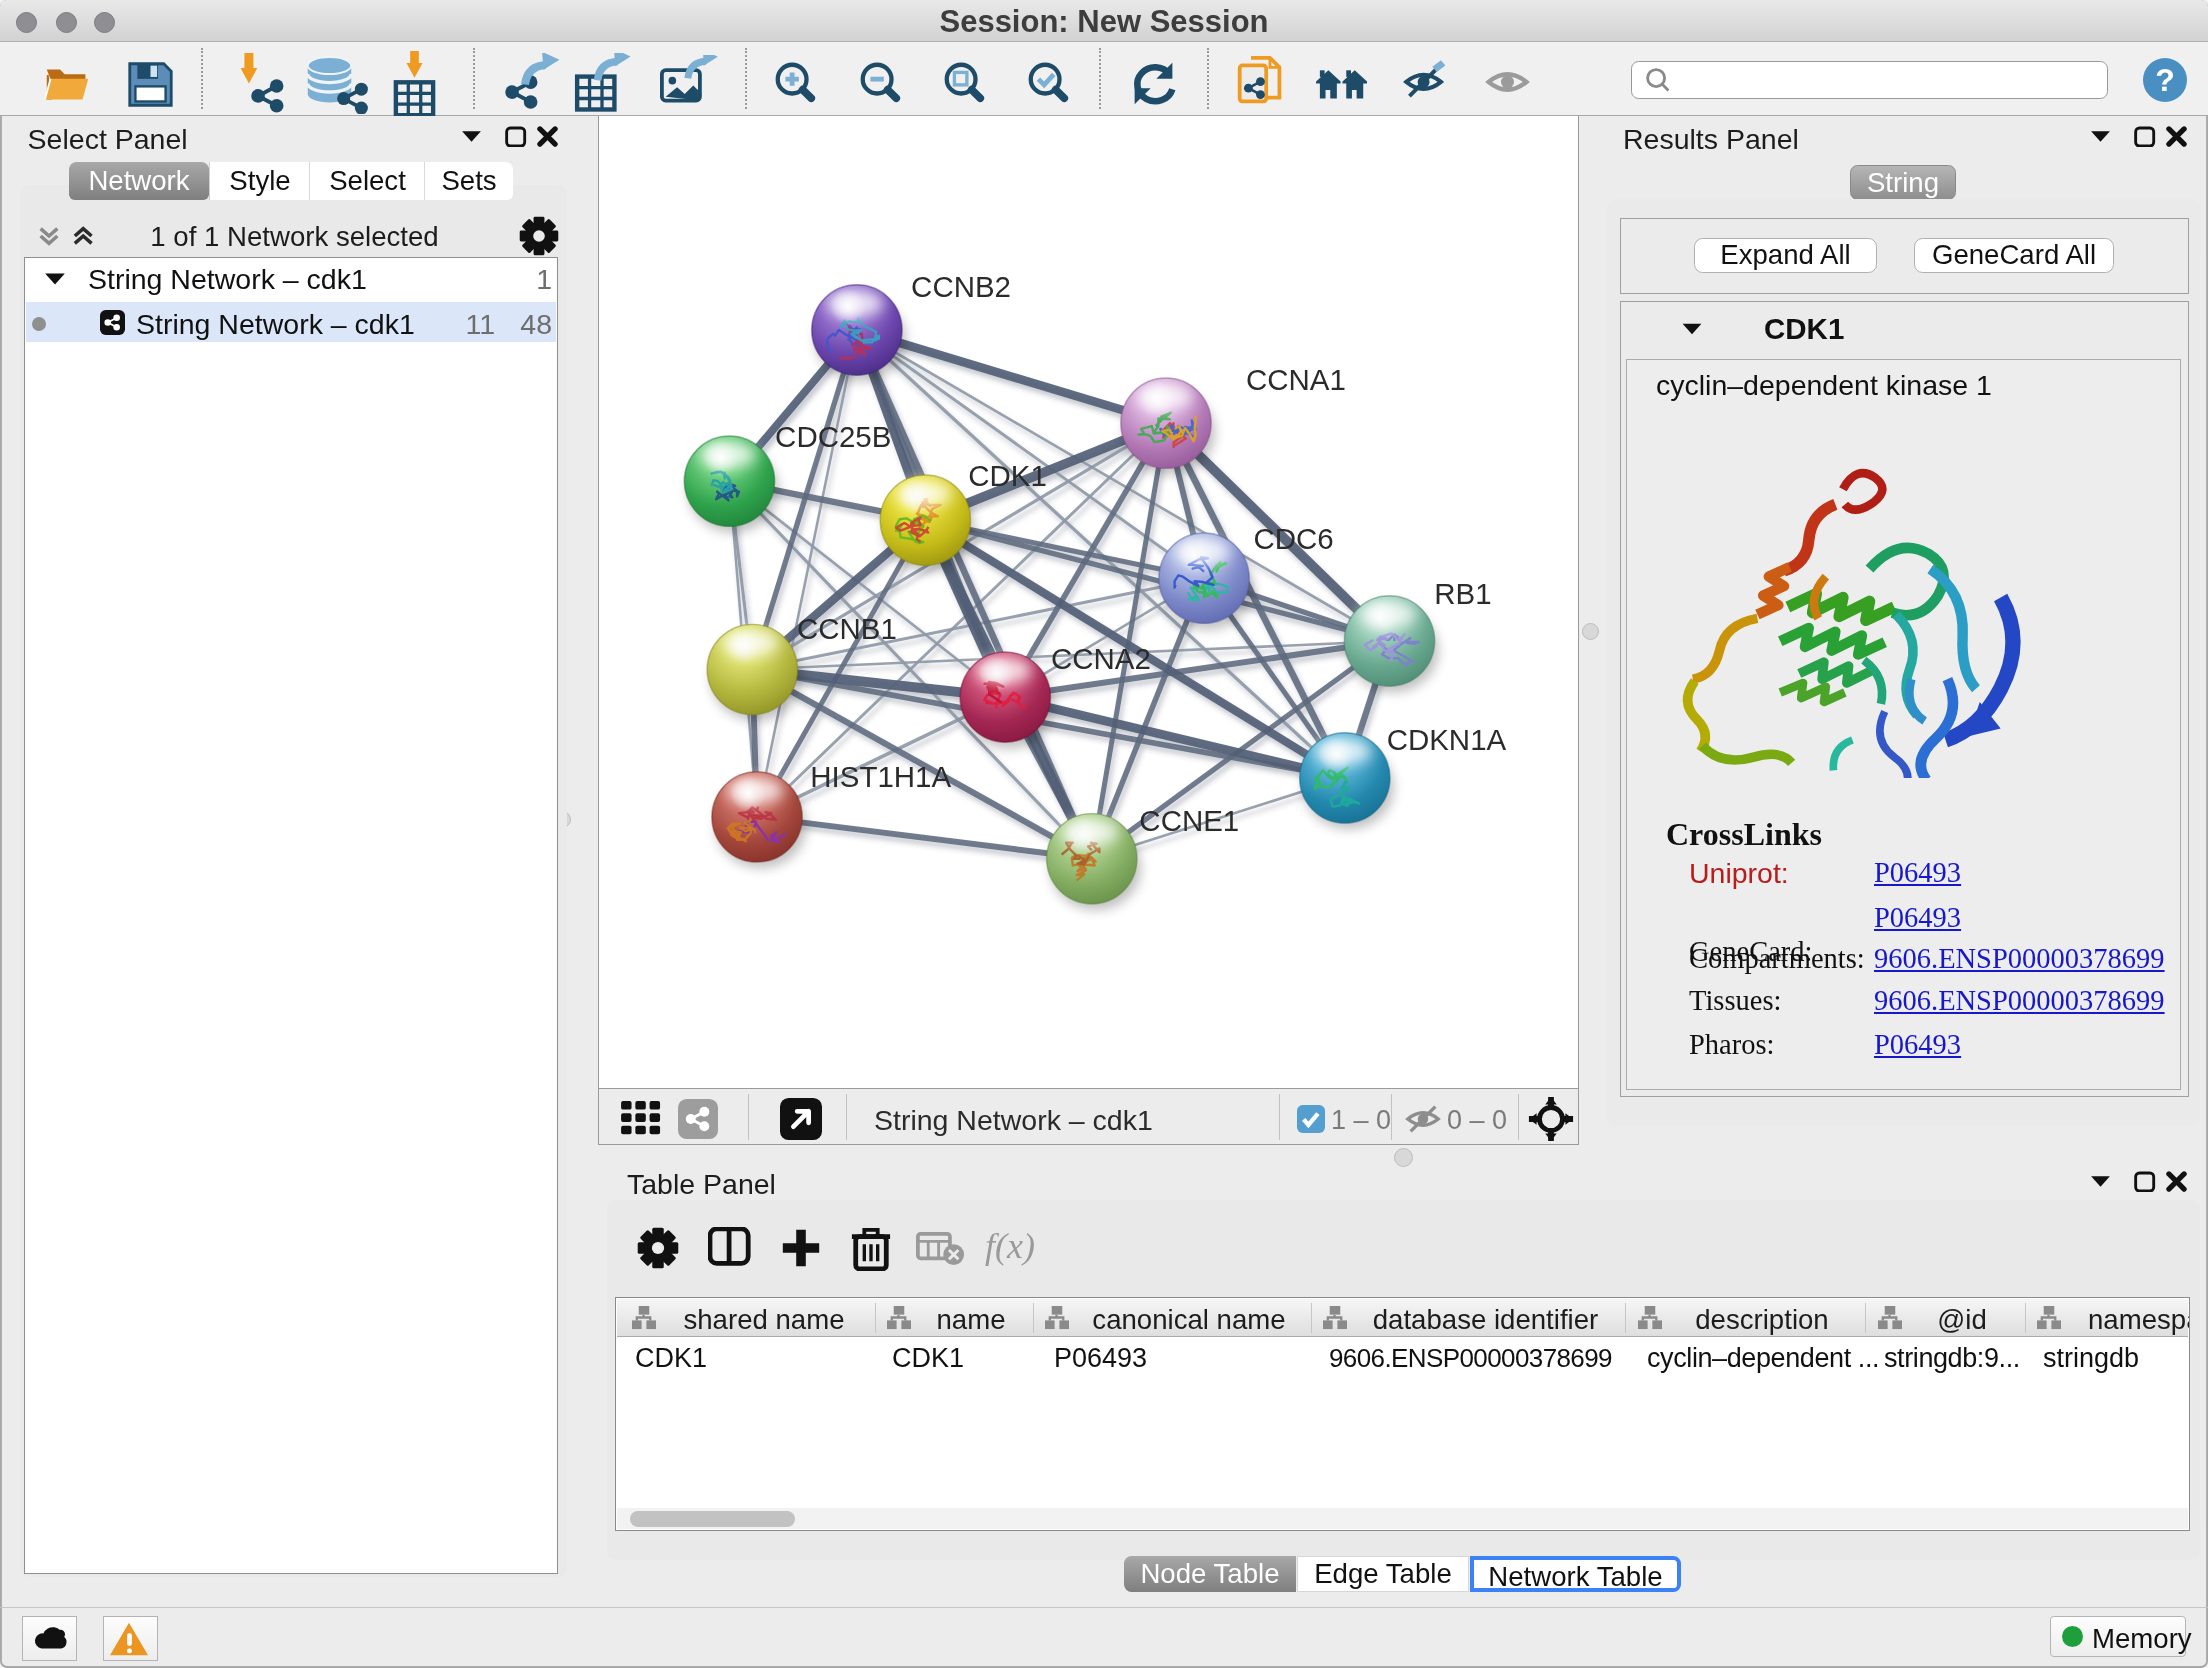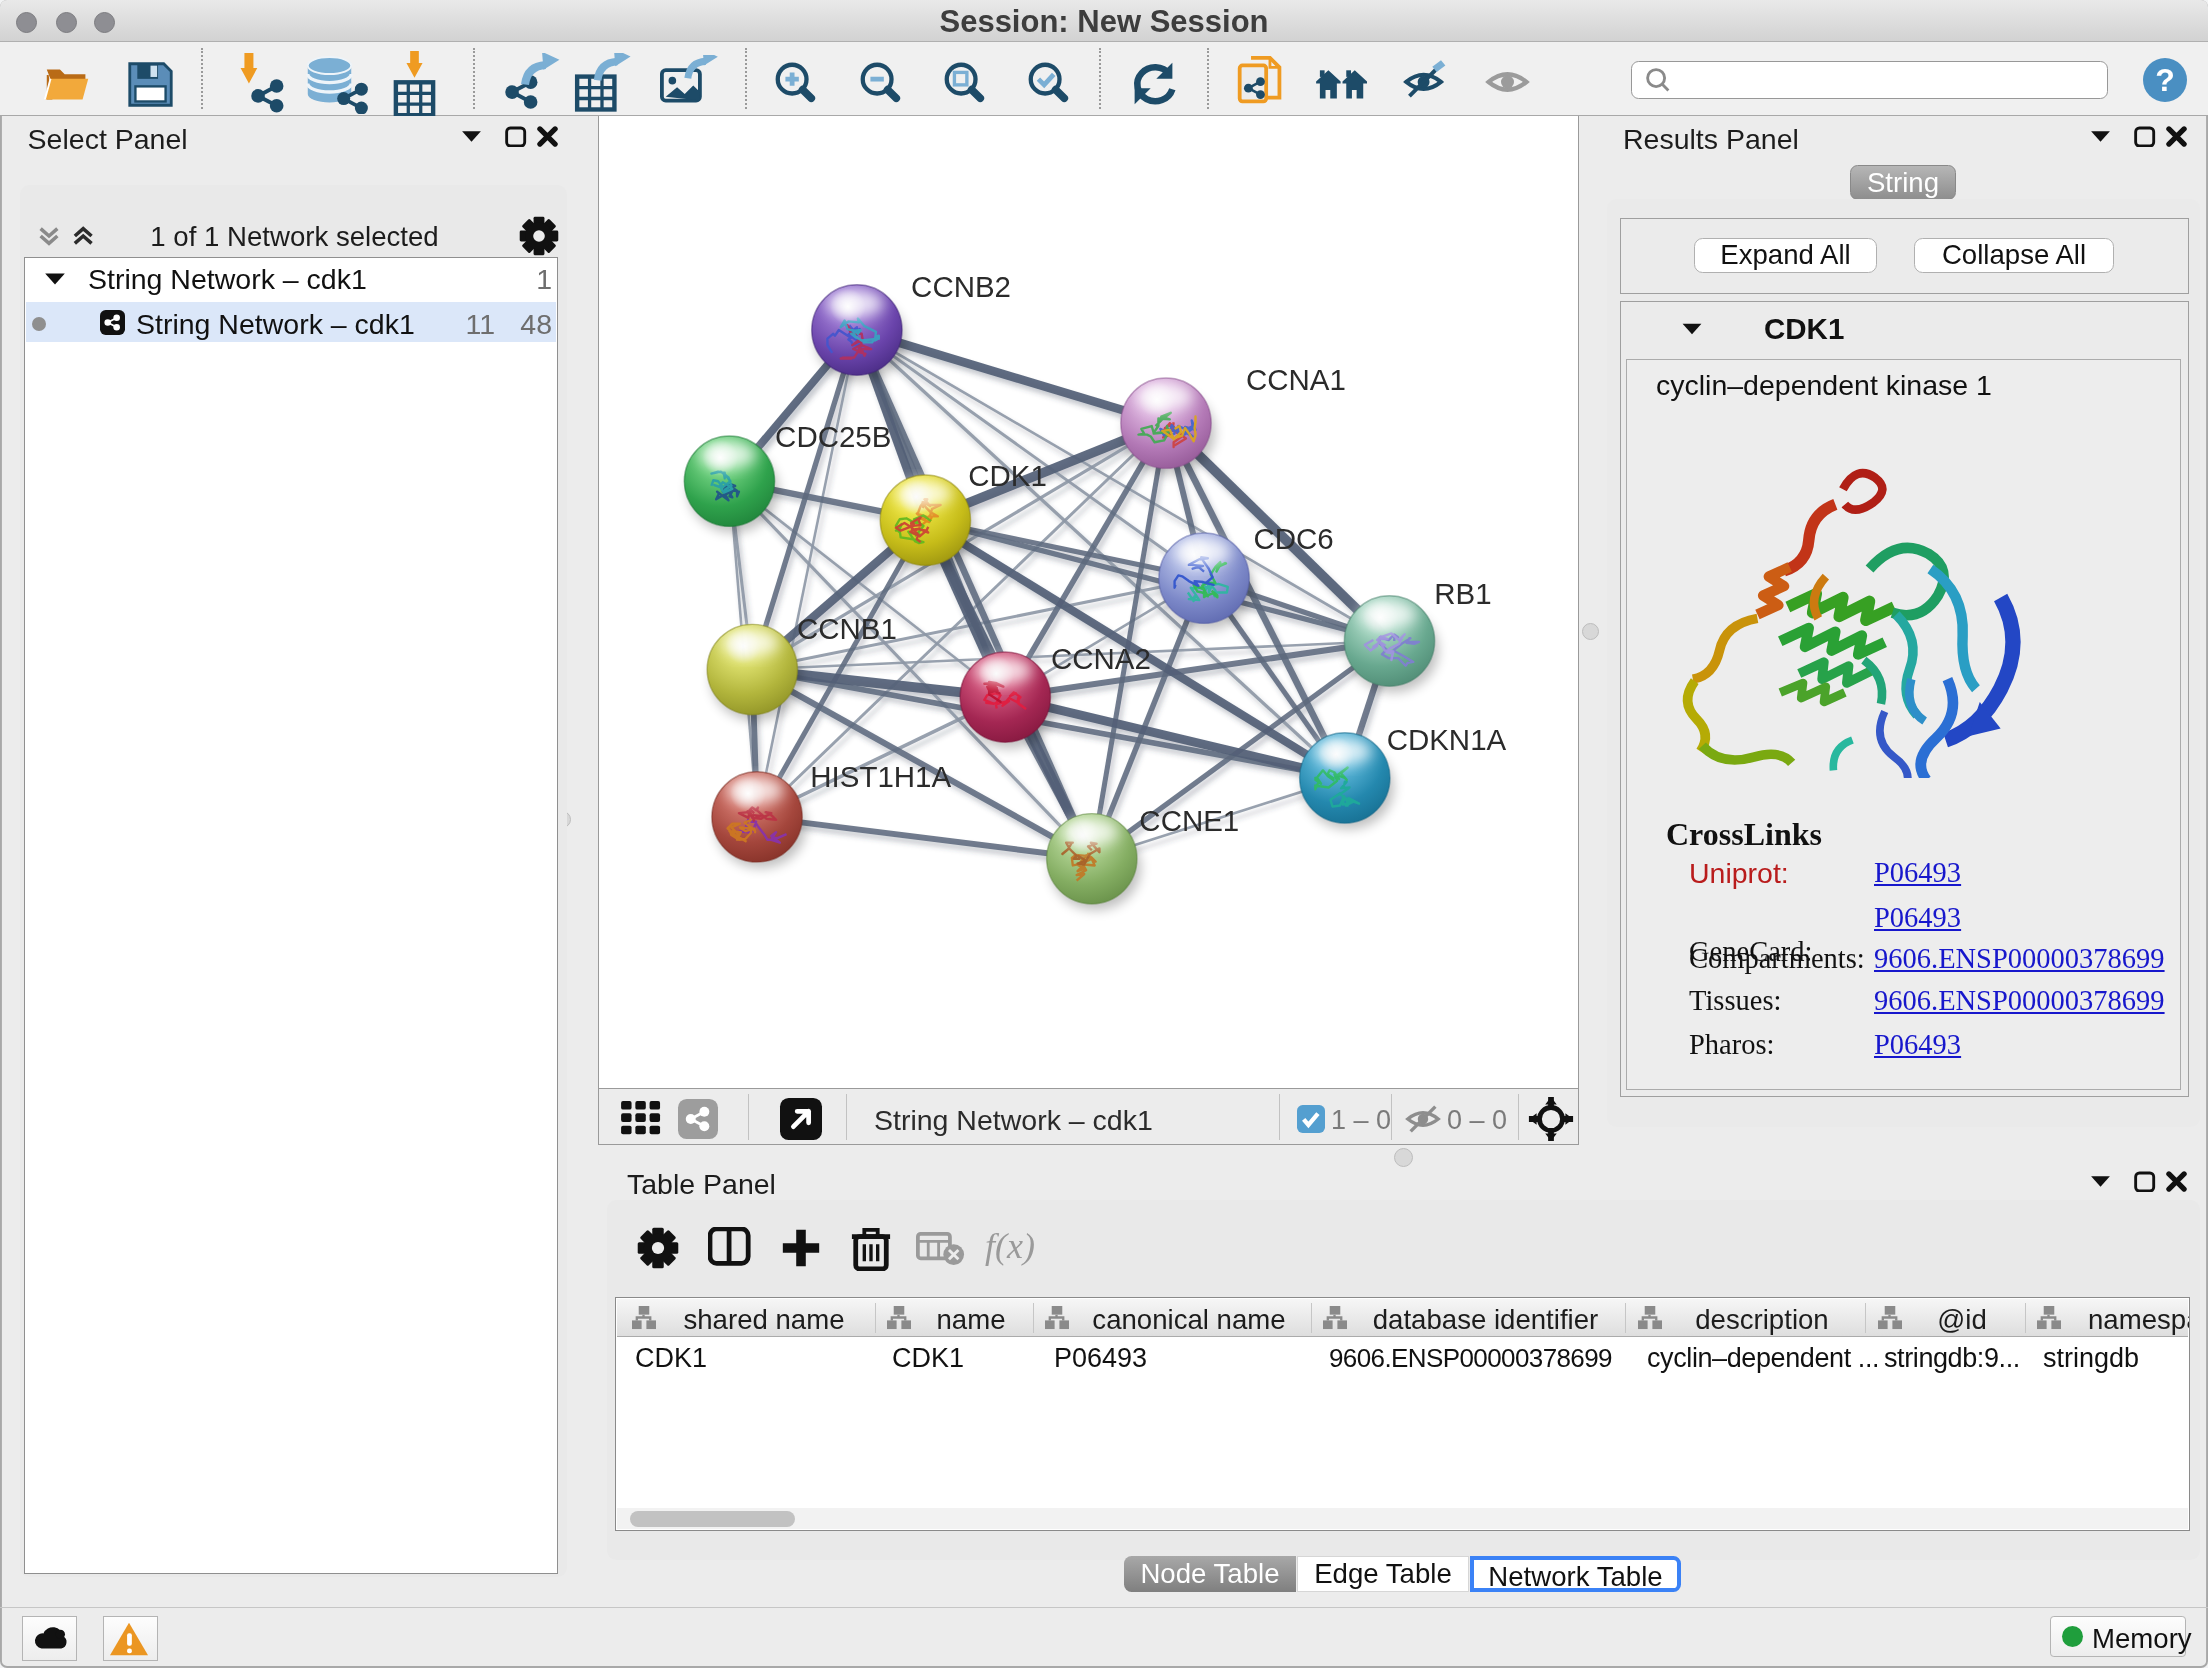--- a/index.html
+++ b/index.html
@@ -407,20 +407,26 @@
 <div style="position:absolute;left:554px;top:811px;width:15px;height:15px;border-radius:50%;background:#d8d8d8;border:1px solid #bdbdbd"></div>
 <div style="position:absolute;left:1582px;top:623px;width:15px;height:15px;border-radius:50%;background:#d8d8d8;border:1px solid #bdbdbd"></div>
 
 <div style="position:absolute;left:27.6px;top:123px;font-size:28.5px;color:#1c1c1c">Select Panel</div>
 <div style="position:absolute;left:462px;top:126px;width:114px;height:21px"><svg width="114" height="21" viewBox="0 0 120 22" style="">
         <path d="M0.09999999999999964,5.5 h19.8 l-9.9,11.0 z" fill="#111"></path>
         <rect x="47" y="2" width="19" height="19" rx="4" fill="none" stroke="#111" stroke-width="3"></rect>
         <path d="M82,3 l16,16 M98,3 l-16,16" stroke="#111" stroke-width="5.5" stroke-linecap="round"></path>
       </svg></div>
 <div style="position:absolute;left:20px;top:185px;width:547px;height:1392px;background:#e9e9e9;border-radius:9.5px"></div>
+<div style="position:absolute;left:69px;top:162px;width:442px;height:38px;z-index:3">
+<div style="position:absolute;left:0;top:0;width:140px;height:38px;background:linear-gradient(#a8a8a8,#7f7f7f);border-radius:7.6px 7.6px 5.7px 5.7px;color:#fff;font-size:27.6px;text-align:center;line-height:38px">Network</div>
+<div style="position:absolute;left:140px;top:0;width:100px;height:38px;background:#fff;border-left:1px solid #d0d0d0;color:#111;font-size:27.6px;text-align:center;line-height:38px;border-radius:0 0 0 0">Style</div>
+<div style="position:absolute;left:240px;top:0;width:115px;height:38px;background:#fff;border-left:1.9px solid #d9d9d9;color:#111;font-size:27.6px;text-align:center;line-height:38px">Select</div>
+<div style="position:absolute;left:355px;top:0;width:88px;height:38px;background:#fff;border-left:1.9px solid #d9d9d9;border-radius:0 7.6px 5.7px 0;color:#111;font-size:27.6px;text-align:center;line-height:38px">Sets</div>
+</div>
 <svg width="76" height="38" viewBox="0 0 80 40" style="position:absolute;left:29.5px;top:217px">
       <path d="M11.2,12.299999999999999 l8.8,7.700000000000001 l8.8,-7.700000000000001" fill="none" stroke="#8a8a8a" stroke-width="3.74"></path>
       <path d="M11.2,20 l8.8,7.700000000000001 l8.8,-7.700000000000001" fill="none" stroke="#8a8a8a" stroke-width="3.74"></path>
       <path d="M47.2,27.700000000000003 l8.8,-7.700000000000001 l8.8,7.700000000000001" fill="none" stroke="#2b2b2b" stroke-width="3.74"></path>
       <path d="M47.2,20 l8.8,-7.700000000000001 l8.8,7.700000000000001" fill="none" stroke="#2b2b2b" stroke-width="3.74"></path>
     </svg>
 <div style="position:absolute;left:114px;top:221px;width:361px;text-align:center;font-size:27.6px;color:#1c1c1c">1 of 1 Network selected</div>
 <svg width="42" height="42" viewBox="0 0 44 44" style="position:absolute;left:518px;top:215px">
       <rect x="-4.9" y="-5.7" width="9.9" height="11.4" rx="1.5" fill="#111" transform="translate(37.2,22.0) rotate(0)"></rect>
       <rect x="-4.9" y="-5.7" width="9.9" height="11.4" rx="1.5" fill="#111" transform="translate(32.7,32.7) rotate(45)"></rect>
@@ -456,21 +462,21 @@
 <div style="position:absolute;left:1623px;top:123px;font-size:28.5px;color:#1c1c1c">Results Panel</div>
 <div style="position:absolute;left:2091px;top:126px;width:114px;height:21px"><svg width="114" height="21" viewBox="0 0 120 22" style="">
         <path d="M0.09999999999999964,5.5 h19.8 l-9.9,11.0 z" fill="#111"></path>
         <rect x="47" y="2" width="19" height="19" rx="4" fill="none" stroke="#111" stroke-width="3"></rect>
         <path d="M82,3 l16,16 M98,3 l-16,16" stroke="#111" stroke-width="5.5" stroke-linecap="round"></path>
       </svg></div>
 <div style="position:absolute;left:1850px;top:165px;width:106px;height:35px;background:linear-gradient(#b6b6b6,#8e8e8e);border:1px solid #898989;border-radius:7.6px;color:#fff;font-size:27.6px;text-align:center;line-height:34px;box-sizing:border-box">String</div>
 <div style="position:absolute;left:1607px;top:199px;width:593px;height:928px;background:#eaeaea;border-radius:9.5px"></div>
 <div style="position:absolute;left:1620px;top:218px;width:569px;height:76px;background:#ebebeb;border:1.9px solid #9f9f9f;box-sizing:border-box"></div>
 <div style="position:absolute;left:1694px;top:238px;width:183px;height:35px;background:#fff;border:1.9px solid #b0b0b0;border-radius:8.6px;color:#111;font-size:27.6px;text-align:center;line-height:32px;box-sizing:border-box">Expand All</div>
-<div style="position:absolute;left:1914px;top:238px;width:200px;height:35px;background:#fff;border:1.9px solid #b0b0b0;border-radius:8.6px;color:#111;font-size:27.6px;text-align:center;line-height:32px;box-sizing:border-box">Collapse All</div>
+<div style="position:absolute;left:1914px;top:238px;width:200px;height:35px;background:#fff;border:1.9px solid #b0b0b0;border-radius:8.6px;color:#111;font-size:27.6px;text-align:center;line-height:32px;box-sizing:border-box">GeneCard All</div>
 <div style="position:absolute;left:1620px;top:301px;width:569px;height:796px;background:#ebebeb;border:1.9px solid #9f9f9f;box-sizing:border-box"></div>
 <svg width="38" height="38" viewBox="0 0 40 40" style="position:absolute;left:1673px;top:310px">
       <path d="M10.1,14.5 h19.8 l-9.9,11.0 z" fill="#111"></path>
     </svg>
 <div style="position:absolute;left:1764px;top:312px;font-size:29.5px;font-weight:bold;color:#111">CDK1</div>
 <div style="position:absolute;left:1626px;top:359px;width:555px;height:731px;background:#ededed;border:1.9px solid #ababab;box-sizing:border-box"></div>
 <div style="position:absolute;left:1656px;top:369px;font-size:28.5px;color:#111">cyclin–dependent kinase 1</div>
 <svg width="371" height="323" viewBox="0 0 390 340" style="position:absolute;left:1666px;top:455px">
 <path d="M186,36 q14,-26 34,-12 q16,12 -2,26 q-20,14 -30,2" fill="none" stroke="#b01f16" stroke-width="9"></path>
 <path d="M178,52 q-26,10 -28,38 q-2,24 -26,32" fill="none" stroke="#c23418" stroke-width="12"></path>

